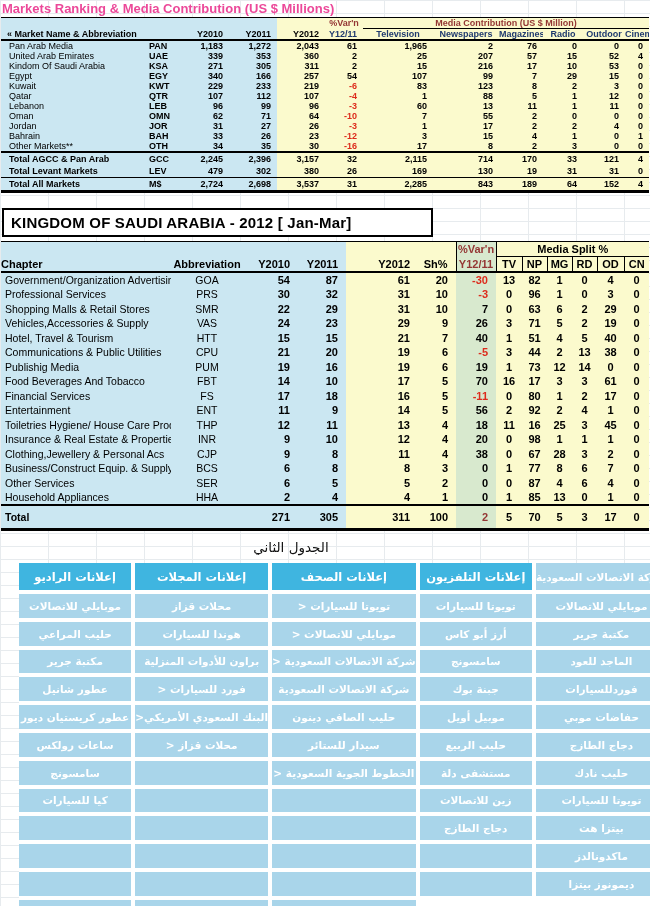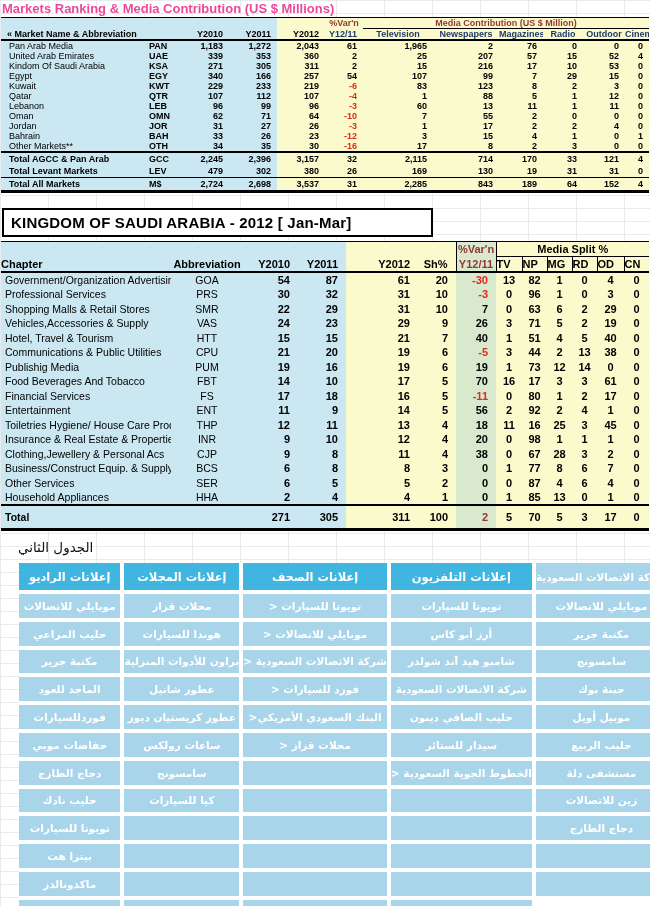--- a/index.html
+++ b/index.html
@@ -38,30 +38,30 @@
   
   #t2{left:1px;top:241px;width:648px;border-collapse:collapse;table-layout:fixed;background:#fff}
   #t2 td{font-size:11px;line-height:14px;height:14.5px;padding:0;white-space:nowrap;overflow:hidden;vertical-align:middle}
   .t2h1 td{height:26px;border-top:1px solid #000;vertical-align:bottom;font-weight:bold;padding-bottom:2px}
   .vb{border-left:1px solid #000;border-right:1px solid #000}
   .grp2{text-align:center;border-bottom:1px solid #000;font-size:12.5px;color:#000}
   .t2h2 td{height:18px;font-weight:bold;border-bottom:2px solid #000;vertical-align:bottom;padding-bottom:1px}
   #t2 .hname{text-align:left;}
   #t2 .habbr{text-align:center}
   #t2 .hnum{text-align:right;padding-right:8px}
-  .msh{border-left:1px solid #000;}
+  .msh{border-left:1px solid #000;text-align:center}
   #t2 .cname{font-size:10.5px;padding-left:4px}
   #t2 .cabbr{text-align:center;font-size:10.5px}
   #t2 .num2{text-align:right;font-weight:bold;padding-right:8px}
   #t2 .ms{text-align:center;font-weight:bold}
   #t2 tr.t2t td{border-top:2px solid #000;border-bottom:3px solid #000;font-weight:bold;height:24px}
   .mar{color:#943634}
 
   
-  .t3-caption{left:18px;top:539px;width:582px;text-align:left;font-size:13.5px;color:#111;font-family:"DejaVu Sans",sans-serif}
+  .t3-caption{left:0;top:539px;width:582px;text-align:center;font-size:13.5px;color:#111;font-family:"DejaVu Sans",sans-serif}
   #t3{left:19px;top:563px;width:648px;display:grid;grid-template-columns:repeat(5,1fr);
     grid-auto-rows:23.8px;grid-template-rows:27px;gap:4px;background:#fff;font-family:"DejaVu Sans",sans-serif}
   #t3 .h{background:#3fb5e0;color:#fff;font-weight:bold;font-size:11.5px;display:flex;align-items:center;justify-content:center;white-space:nowrap}
   #t3 .c{background:#a9d5ea;color:#fff;font-weight:bold;font-size:10.5px;display:flex;align-items:center;justify-content:center;white-space:nowrap}
 </style>
 </head>
 <body>
 
 <div class="grid-bg"></div>
 
@@ -615,21 +615,20 @@
     <div class="c">تويوتا للسيارات</div>
     <div class="c">موبايلي للاتصالات</div>
     <div class="c">حليب المراعي</div>
     <div class="c">هوندا للسيارات</div>
     <div class="c">&gt; موبايلي للاتصالات</div>
     <div class="c">أرز أبو كاس</div>
     <div class="c">مكتبة جرير</div>
     <div class="c">مكتبة جرير</div>
     <div class="c">براون للأدوات المنزلية</div>
     <div class="c">&gt; شركة الاتصالات السعودية</div>
-    <div class="c">شامبو هيد آند شولدر</div>
     <div class="c">سامسونج</div>
     <div class="c">الماجد للعود</div>
     <div class="c">عطور شانيل</div>
     <div class="c">&gt; فورد للسيارات</div>
     <div class="c">شركة الاتصالات السعودية</div>
     <div class="c">جبنة بوك</div>
     <div class="c">فوردللسيارات</div>
     <div class="c">عطور كريستيان ديور</div>
     <div class="c">&gt;البنك السعودي الأمريكي</div>
     <div class="c">حليب الصافي دينون</div>

